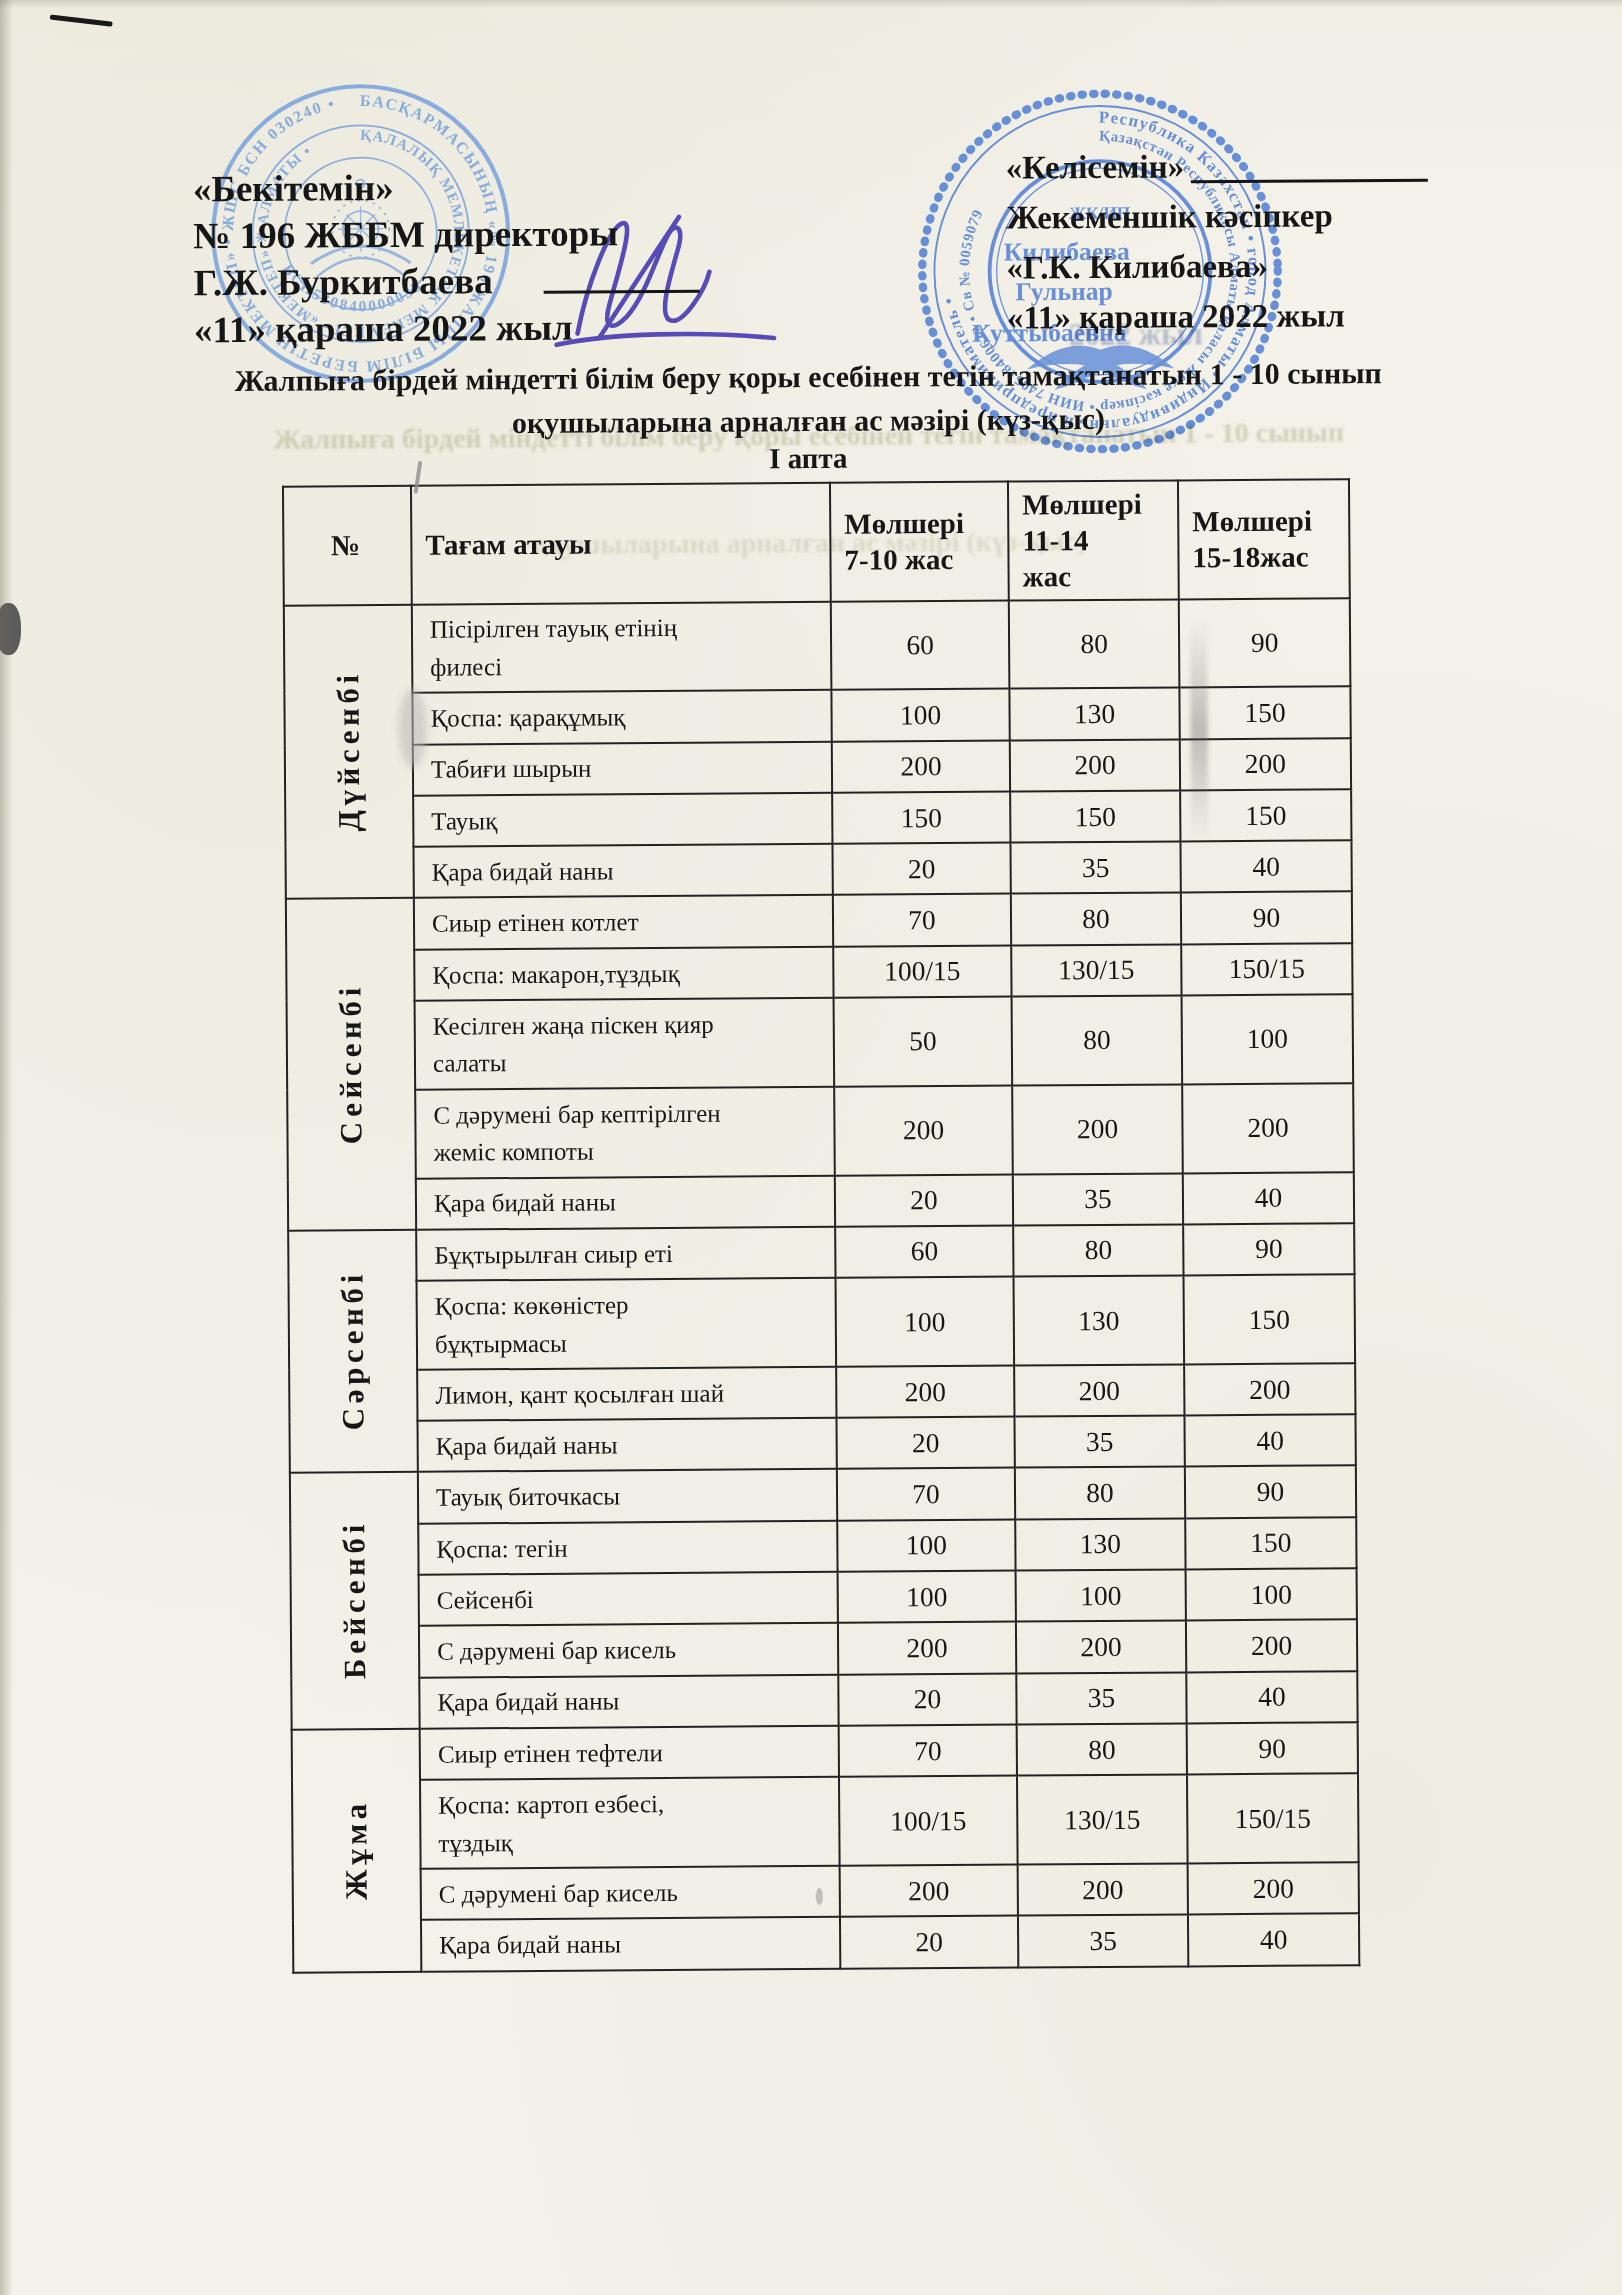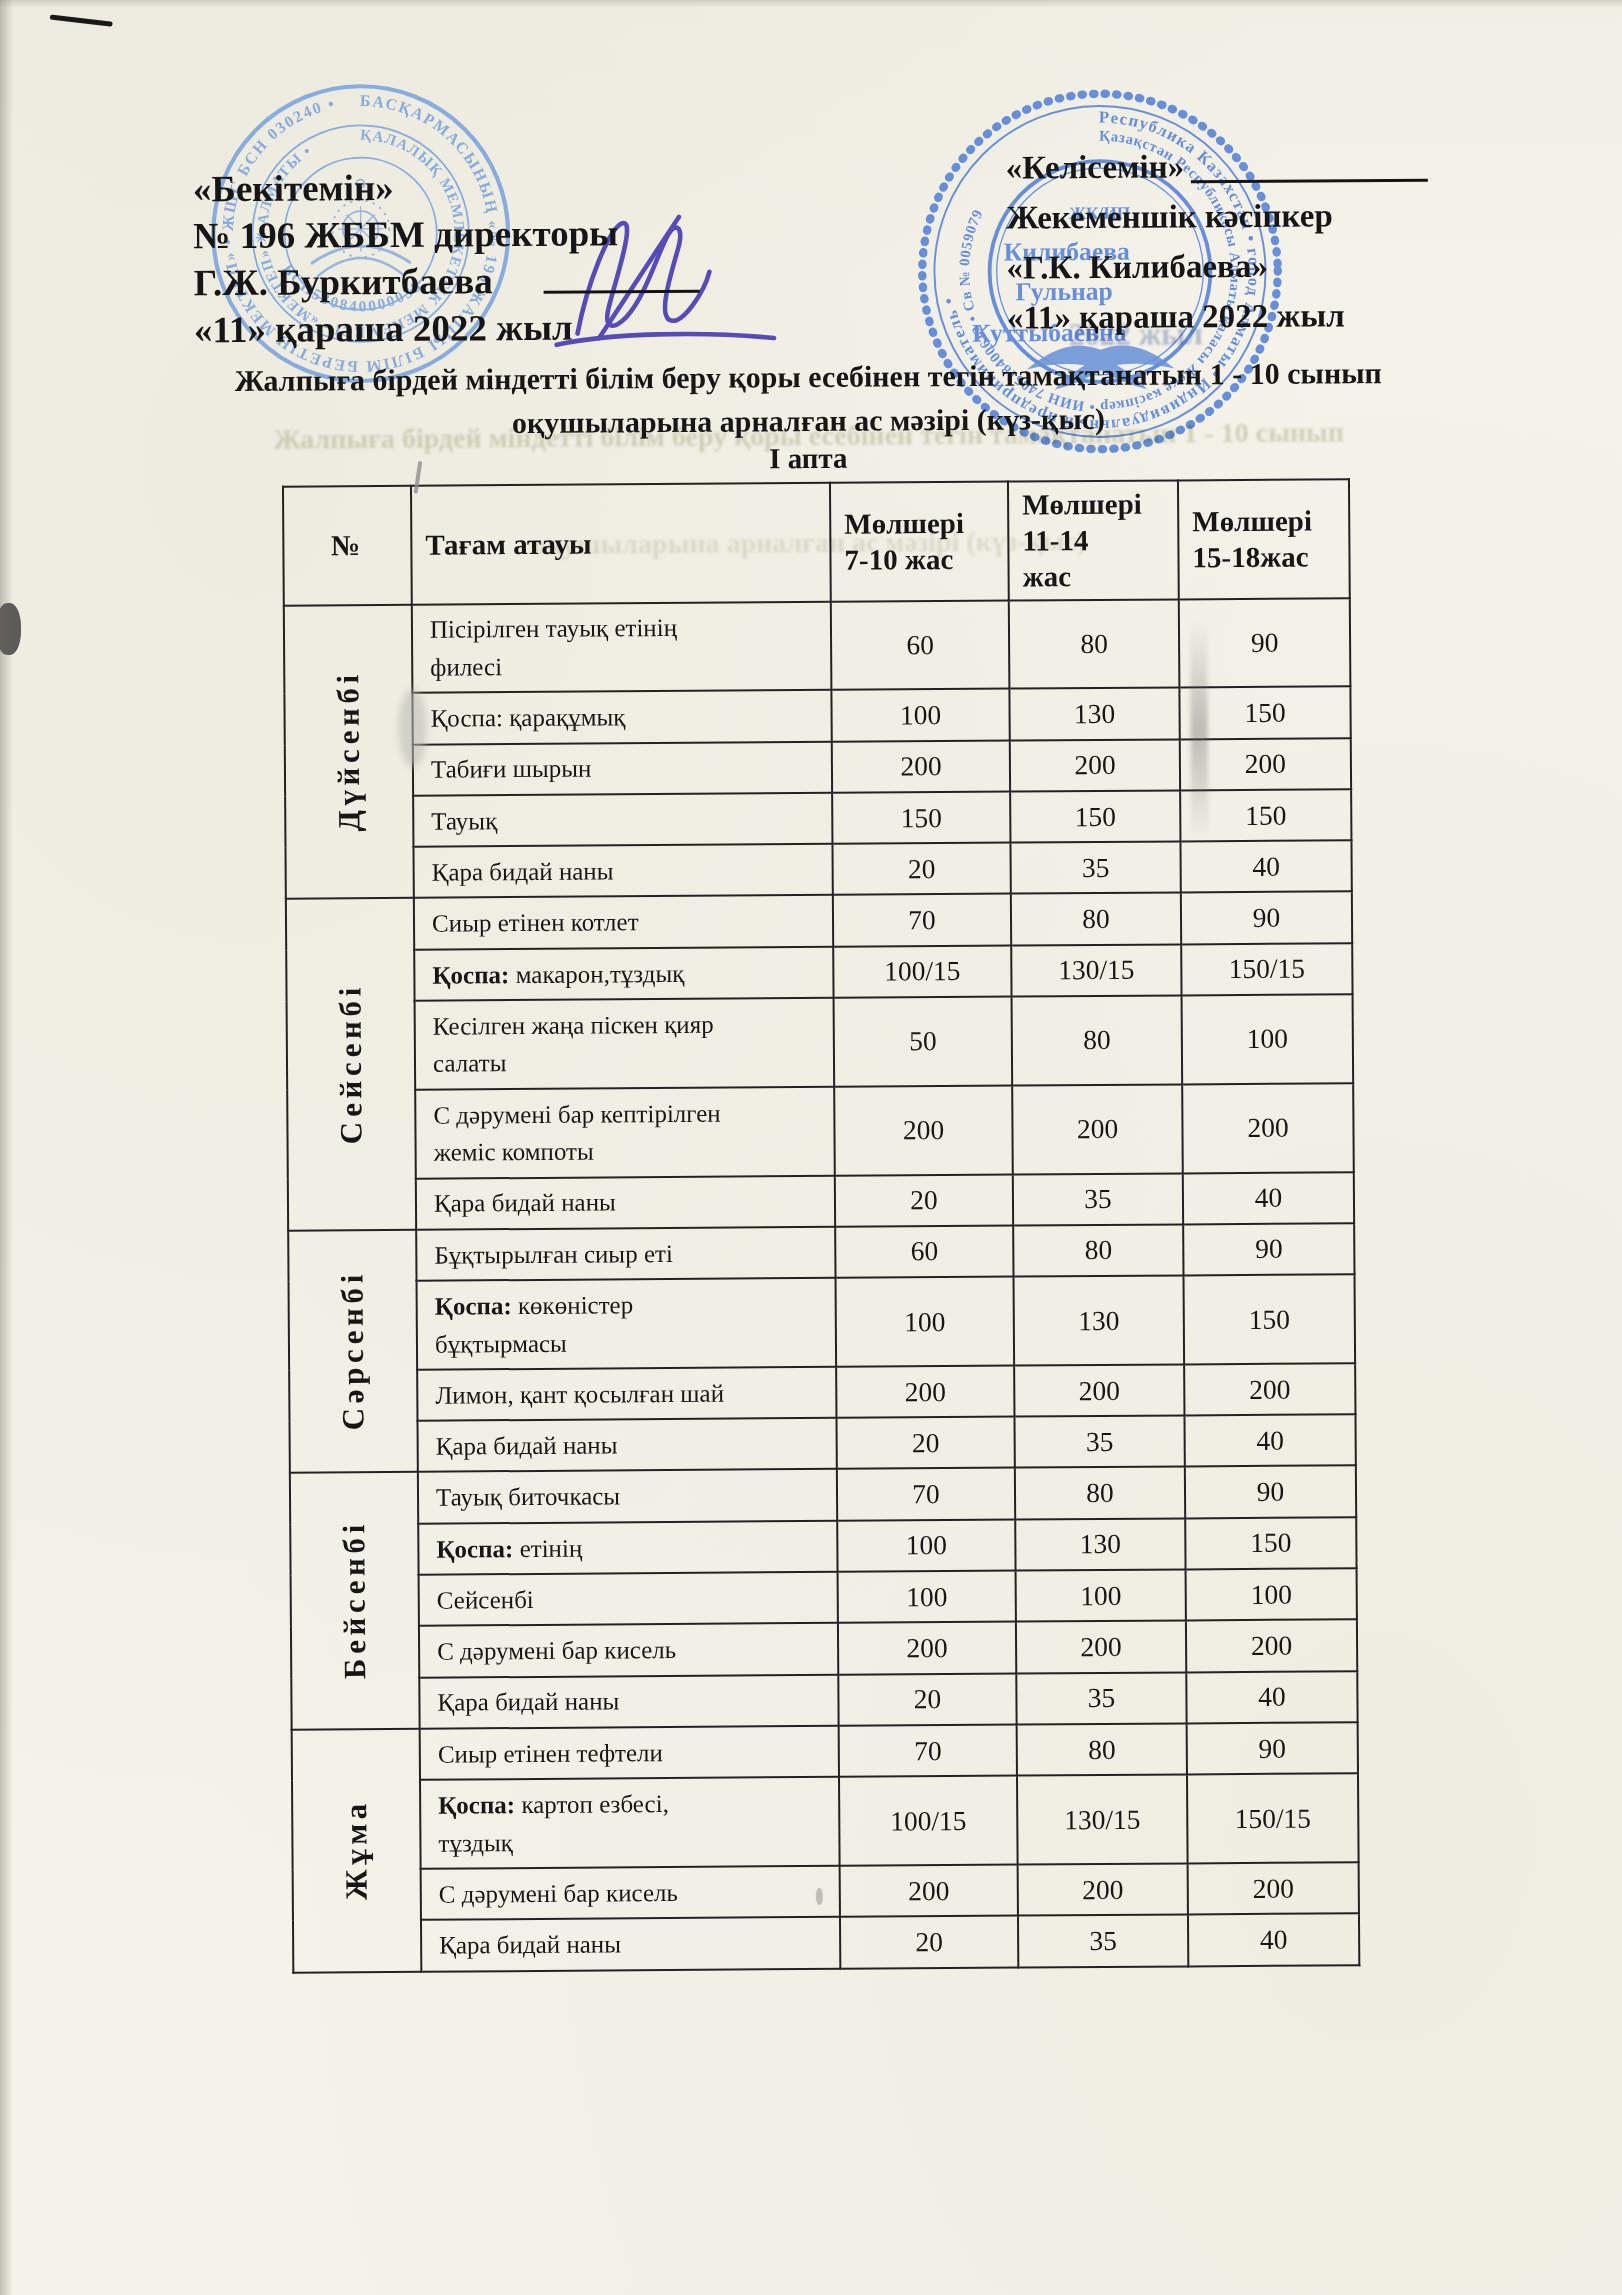--- a/index.html
+++ b/index.html
@@ -36,21 +36,21 @@
 
   
   table.menu { position:absolute; left:285px; top:482px; width:1067px;
     border-collapse:collapse; table-layout:fixed; }
   table.menu th, table.menu td { border:2.6px solid #222; }
   table.menu th { height:106px; font-size:29px; font-weight:bold; text-align:left;
     vertical-align:middle; padding:3.9px 6.5px 3.9px 13px; white-space:pre-line; line-height:1.25; }
   table.menu th.num { text-align:center; padding-left:2.6px; }
   td.dish-cell { font-size:25px; line-height:1.5; padding:5.9px 7.9px 5.9px 17px;
     vertical-align:middle; white-space:pre-line; }
-  td.dish-cell b { font-weight:bold; }
+  td.dish-cell b { font-weight:normal; }
   td.val-cell { font-size:27.5px; text-align:center; vertical-align:middle; height:47px; }
   td.day-cell { vertical-align:middle; text-align:center; width:128px; }
   .day-label { display:inline-block; writing-mode:vertical-rl; transform:rotate(180deg);
     font-weight:bold; font-size:31px; letter-spacing:4.6px; }
 
   
   .stamp { position:absolute; mix-blend-mode:multiply; opacity:.92; }
   .stamp-school { left:211px; top:76px; width:309px; height:309px; }
   .stamp-entrepreneur { left:912px; top:81px; width:385px; height:385px; }
   .signature { position:absolute; left:541px; top:191px; width:262px; height:164px; opacity:.95; }
@@ -290,21 +290,21 @@
             <td class="val-cell">40</td>
           </tr>
           <tr>
             <td class="day-cell" rowspan="5"><span class="day-label">Бейсенбі</span></td>
             <td class="dish-cell"><span>Тауық биточкасы</span></td>
             <td class="val-cell">70</td>
             <td class="val-cell">80</td>
             <td class="val-cell">90</td>
           </tr>
           <tr>
-            <td class="dish-cell"><b>Қоспа:</b><span> етінің</span></td>
+            <td class="dish-cell"><b>Қоспа:</b><span> тегін</span></td>
             <td class="val-cell">100</td>
             <td class="val-cell">130</td>
             <td class="val-cell">150</td>
           </tr>
           <tr>
             <td class="dish-cell"><span>Сейсенбі</span></td>
             <td class="val-cell">100</td>
             <td class="val-cell">100</td>
             <td class="val-cell">100</td>
           </tr>

